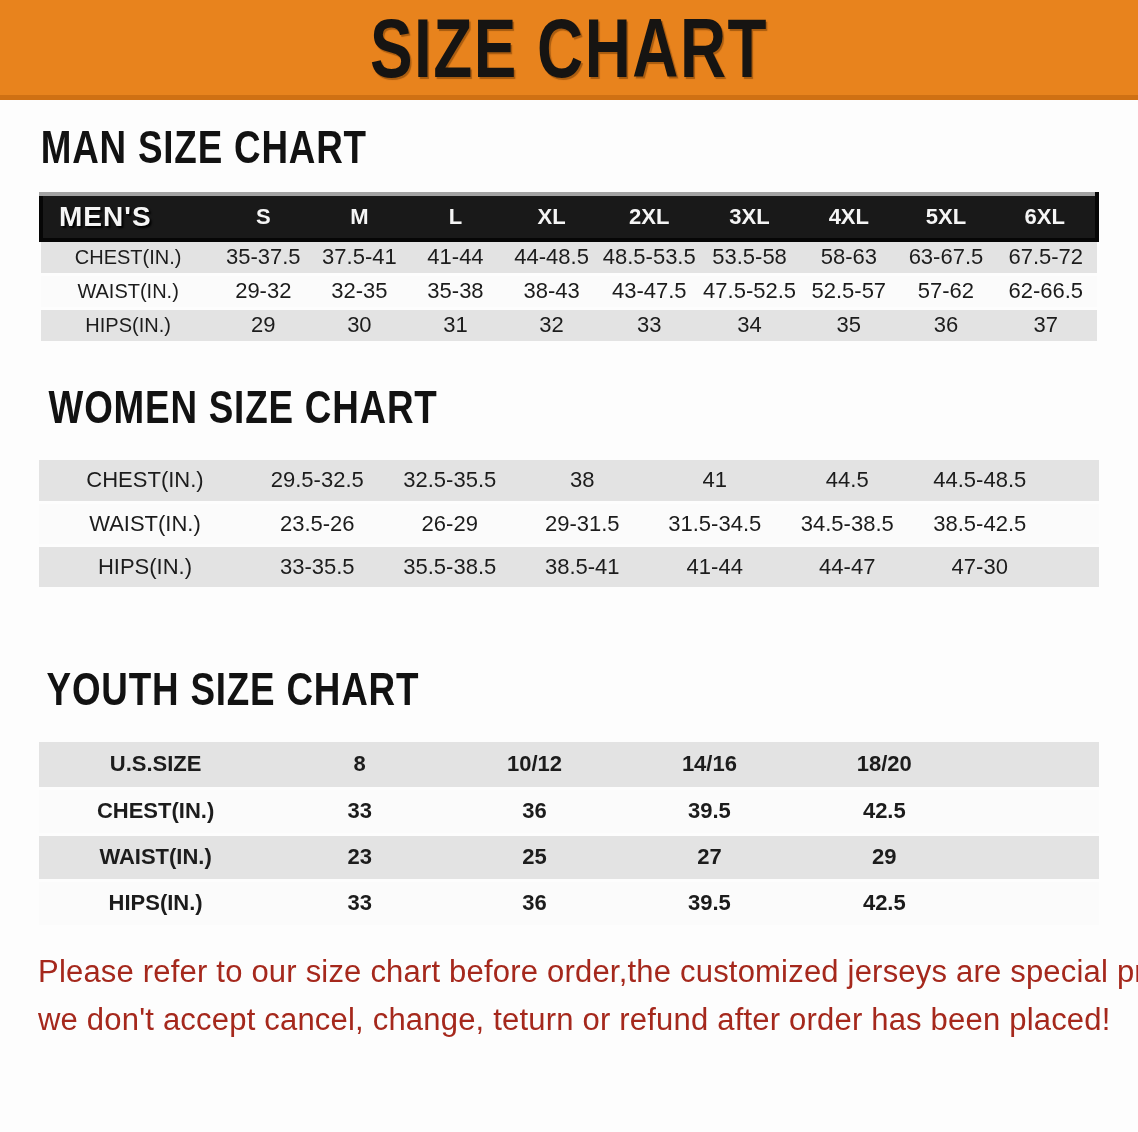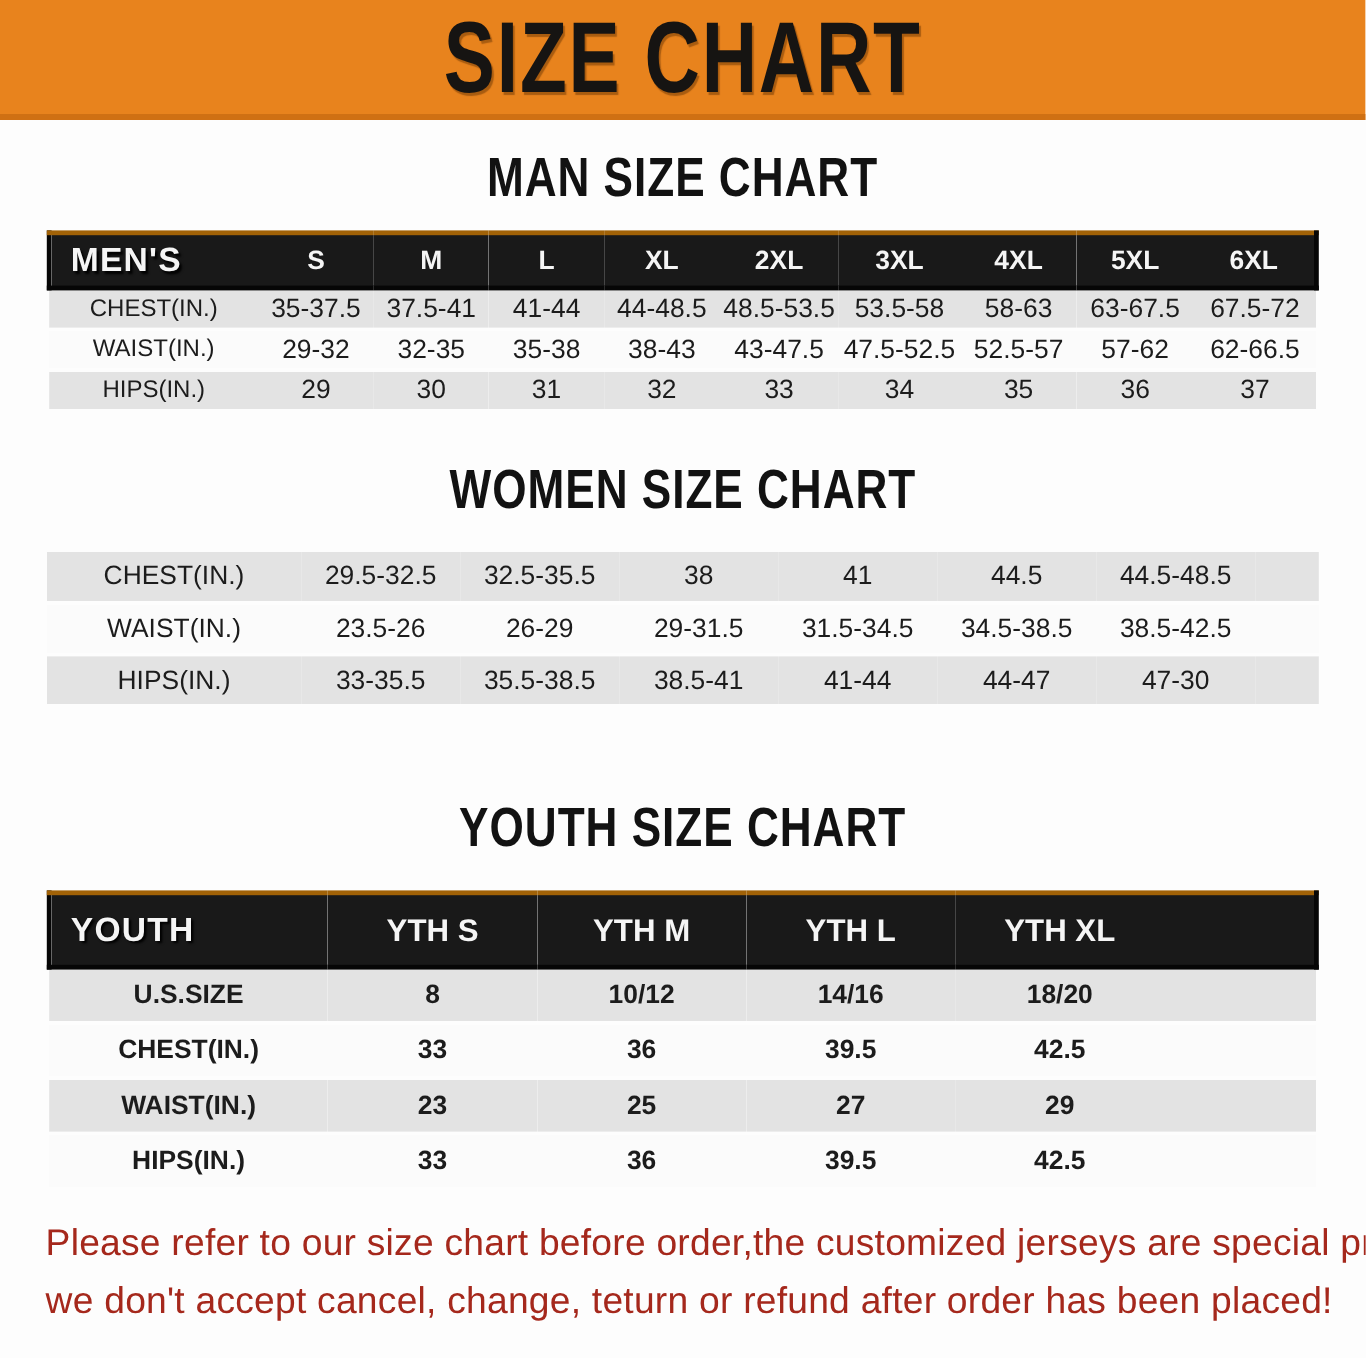--- a/index.html
+++ b/index.html
@@ -7,35 +7,35 @@
     background:#fdfdfd; font-family:"Liberation Sans", sans-serif; }
 
   
   .banner { height:100px; background:#E8831D; border-bottom:5px solid #cf7013;
     display:flex; align-items:flex-start; justify-content:center; }
   .banner-title { font-size:84px; font-weight:bold; color:#161412;
     display:inline-block; transform:scaleX(0.76); letter-spacing:2px;
     text-shadow:2px 2px 1px rgba(90,45,0,.45); white-space:nowrap; }
 
   
-  .section-heading { text-align:center; }
+  .section-heading { }
   .section-heading .condensed { display:inline-block; transform:scaleX(0.8);
     font-size:46px; font-weight:bold; color:#121212; letter-spacing:1px;
     white-space:nowrap; }
   .h-man   { margin-top:20px; }
   .h-women { margin-top:36px; }
   .h-youth { margin-top:72px; }
 
   
   .size-table { width:1060px; margin:0 39px; border-collapse:collapse;
     table-layout:fixed; }
   .size-table td { text-align:center; vertical-align:middle; color:#1c1c1c;
     overflow:hidden; white-space:nowrap; }
   .size-table tr.head td { background:#191919; color:#f5f5f5; font-weight:bold;
-    border-top:4px solid #a16207; border-bottom:4px solid #060606; }
+    border-top:4px solid #a3a3a3; border-bottom:4px solid #060606; }
   .size-table tr.head td:first-child { border-left:4px solid #060606;
     text-align:left; padding-left:16px; font-size:28px; letter-spacing:1px;
     text-shadow:2px 2px 2px #000; }
   .size-table tr.head td:last-child { border-right:4px solid #060606; }
   .size-table tr.gray  td { background:#e3e3e3; }
   .size-table tr.white td { background:#fbfbfb; }
   .size-table tr.data  td { border-bottom:3px solid #fdfdfd; }
 
   .men   { margin-top:18px; }
   .men   tr.head td { height:46px; font-size:22px; }
@@ -187,28 +187,20 @@
 <table class="size-table youth">
   <colgroup>
     <col style="width:22%">
     <col style="width:16.5%">
       <col style="width:16.5%">
     <col style="width:16.5%">
       <col style="width:16.5%">
     <col style="width:12%">
   </colgroup>
   <tbody>
-      <tr class="head">
-    <td>YOUTH</td>
-    <td>YTH S</td>
-    <td>YTH M</td>
-    <td>YTH L</td>
-    <td>YTH XL</td>
-    <td></td>
-  </tr>
   <tr class="data gray">
     <td>U.S.SIZE</td>
     <td>8</td>
     <td>10/12</td>
     <td>14/16</td>
     <td>18/20</td>
     <td></td>
   </tr>
   <tr class="data white">
     <td>CHEST(IN.)</td>

